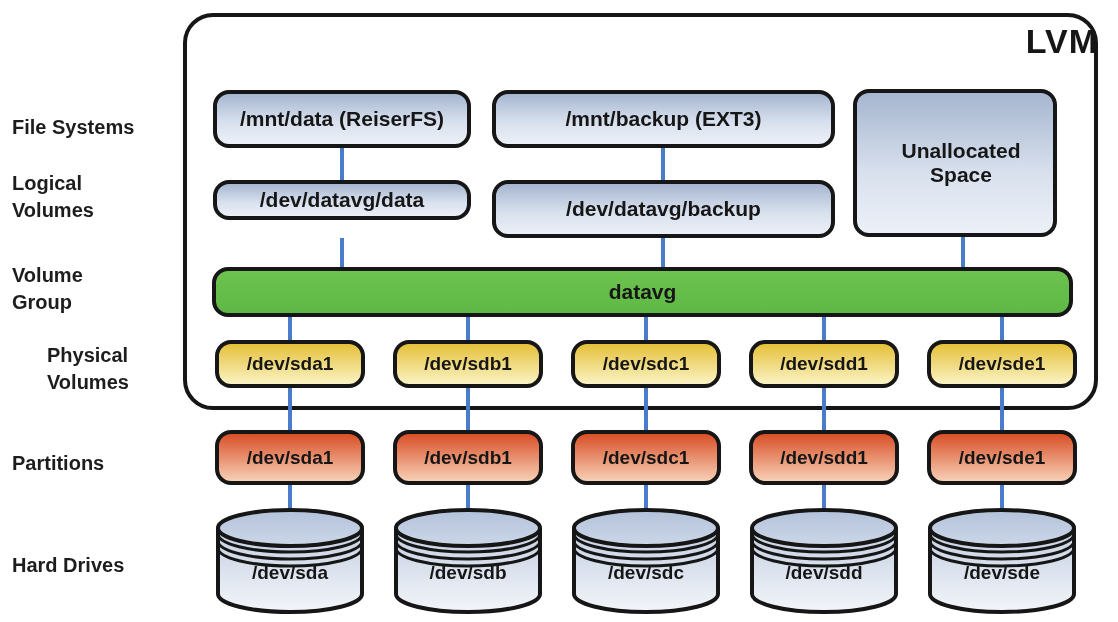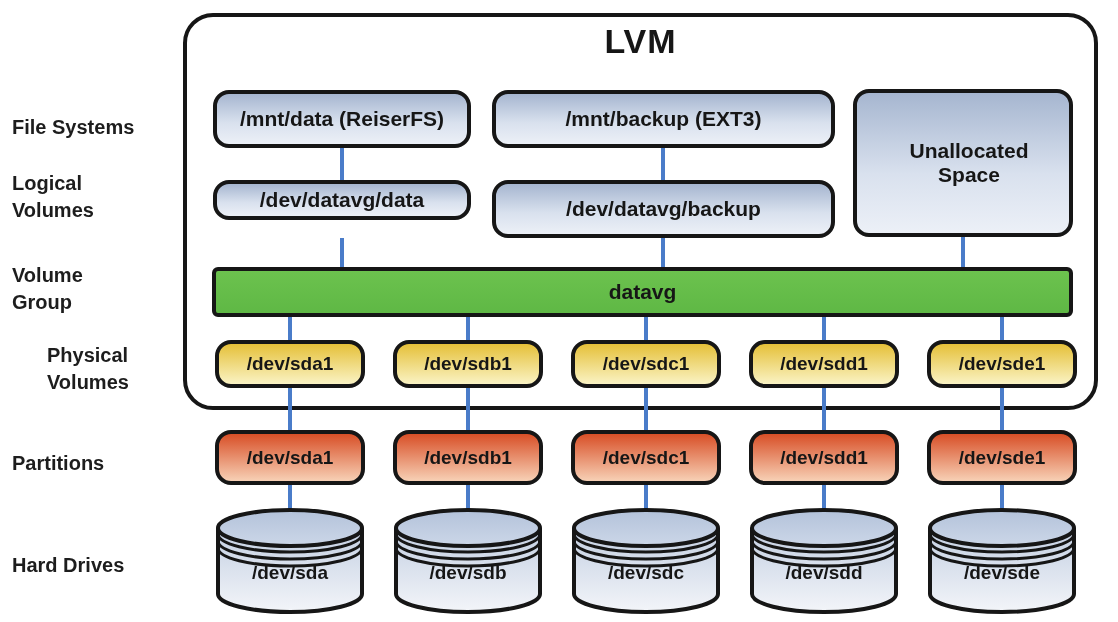--- a/index.html
+++ b/index.html
@@ -7,41 +7,41 @@
     position: relative; width: 1118px; height: 622px; overflow: hidden;
     font-family: "Liberation Sans", sans-serif; color: #161616; background: #ffffff;
   }
   
   .lvm-box {
     position: absolute; left: 183px; top: 13px; width: 915px; height: 397px;
     box-sizing: border-box; border: 4px solid var(--ink); border-radius: 30px;
     background: #ffffff; z-index: 0;
   }
   .lvm-title {
-    position: absolute; left: 183px; top: 22px; width: 915px; text-align: center;
+    position: absolute; left: 183px; top: 22px; width: 915px; text-align: right;
     font-size: 34px; font-weight: bold; letter-spacing: 1px; z-index: 2;
   }
   
   .row-label {
     position: absolute; left: 12px; width: 168px; font-size: 20px; font-weight: bold;
     line-height: 1.35; white-space: pre-line; color: #1d1d1d; z-index: 2;
   }
   
   .node {
     position: absolute; display: flex; align-items: center; justify-content: center;
     box-sizing: border-box; border: 4px solid var(--ink); font-weight: bold;
     text-align: center; z-index: 2; white-space: pre-line;
   }
   .steel {
     background: linear-gradient(to bottom, var(--steel-top), var(--steel-mid) 58%, var(--steel-bot));
     border-radius: 16px; font-size: 21px;
   }
   .vg-bar {
     background: linear-gradient(to bottom, var(--vg-green-top), var(--vg-green-bot));
-    border-radius: 6px; font-size: 21px;
+    border-radius: 16px; font-size: 21px;
   }
   .gold {
     background: linear-gradient(to bottom, var(--gold-top), var(--gold-bot));
     border-radius: 16px; font-size: 19px;
   }
   .rust {
     background: linear-gradient(to bottom, var(--rust-top), var(--rust-bot));
     border-radius: 16px; font-size: 19px;
   }
   
@@ -83,21 +83,21 @@
 Volumes</div>
   <div class="row-label" style="top:262px;">Volume
 Group</div>
   <div class="row-label" style="top:342px;margin-left:35px;">Physical
 Volumes</div>
   <div class="row-label" style="top:450px;">Partitions</div>
   <div class="row-label" style="top:552px;">Hard Drives</div>
 
   <div class="node steel" style="left:213px;top:90px;width:258px;height:58px;">/mnt/data (ReiserFS)</div>
   <div class="node steel" style="left:492px;top:90px;width:343px;height:58px;">/mnt/backup (EXT3)</div>
-  <div class="node steel" style="left:853px;top:89px;width:220px;height:148px;padding-left:12px;">Unallocated
+  <div class="node steel" style="left:853px;top:89px;width:204px;height:148px;padding-left:12px;">Unallocated
 Space</div>
 
   <div class="node steel" style="left:213px;top:180px;width:258px;height:40px;">/dev/datavg/data</div>
   <div class="node steel" style="left:492px;top:180px;width:343px;height:58px;">/dev/datavg/backup</div>
 
   <div class="node vg-bar" style="left:212px;top:267px;width:861px;height:50px;">datavg</div>
 
   <div class="node gold" style="left:215px;top:340px;width:150px;height:48px;">/dev/sda1</div>
   <div class="node gold" style="left:393px;top:340px;width:150px;height:48px;">/dev/sdb1</div>
   <div class="node gold" style="left:571px;top:340px;width:150px;height:48px;">/dev/sdc1</div>

